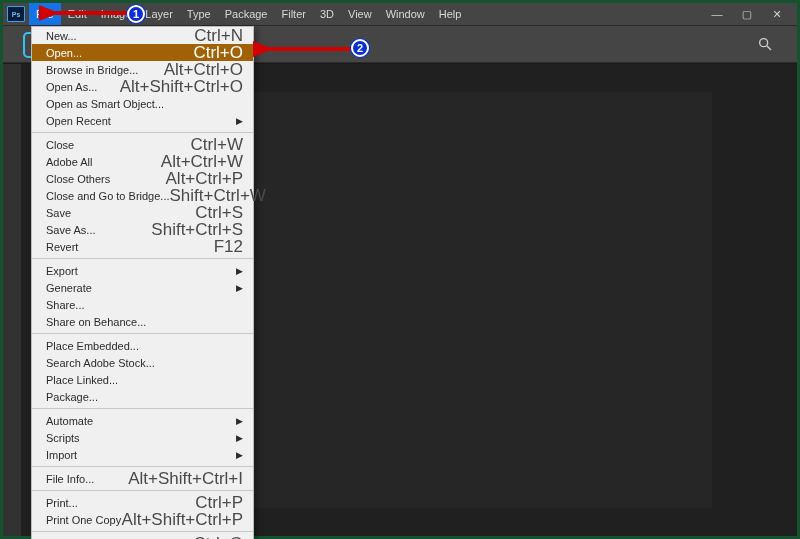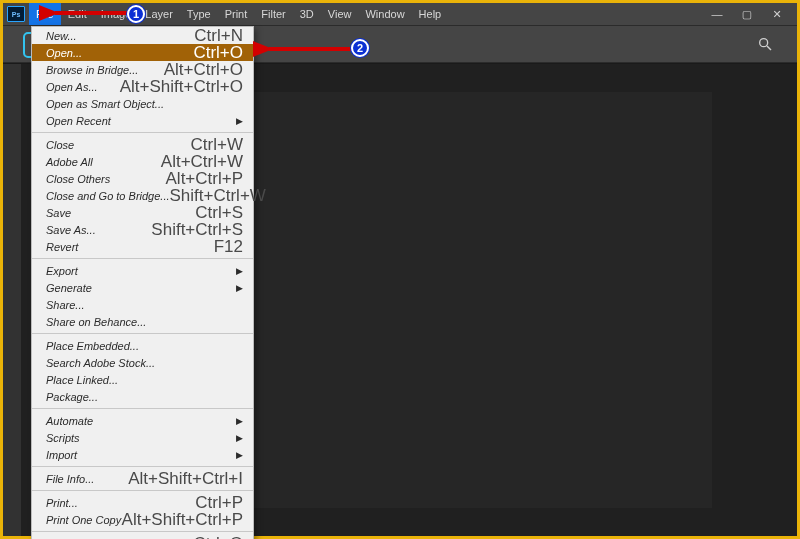--- a/index.html
+++ b/index.html
@@ -1,17 +1,17 @@
 <!DOCTYPE html>
 <html><head>
 <meta charset="utf-8">
 <style>
   * { margin: 0; padding: 0; box-sizing: border-box; font-family: "Segoe UI", Tahoma, sans-serif; }
   html, body { width: 800px; height: 539px; overflow: hidden; background: #000; }
-  .app-frame { width: 800px; height: 539px; border: 3px solid #eab308; position: relative; background: #1a1a1a; }
+  .app-frame { width: 800px; height: 539px; border: 3px solid #14532d; position: relative; background: #1a1a1a; }
   
   .menubar { height: 22px; background: #454545; display: flex; align-items: center; color: #d8d8d8; font-size: 11px; }
   .ps-logo { width: 18px; height: 16px; margin: 0 4px 0 4px; background: #031d36; border: 1px solid #29a4ff; color: #6fbdff; font-size: 7px; font-weight: bold; display: flex; align-items: center; justify-content: center; border-radius: 1px; }
   .menu-item { padding: 0 7px; height: 22px; line-height: 22px; cursor: default; }
   .menu-item.active { background: #1473e6; color: #fff; }
   .menu-spacer { flex: 1; }
   .win-controls { display: flex; gap: 18px; padding-right: 14px; color: #cfcfcf; }
   .win-btn { width: 12px; text-align: center; }
   
   .options-bar { height: 38px; background: #454545; border-top: 1px solid #2b2b2b; border-bottom: 1px solid #2b2b2b; position: relative; }
@@ -19,21 +19,21 @@
   .search-icon { position: absolute; right: 24px; top: 10px; color: #cfcfcf; }
   .search-icon svg { width: 16px; height: 16px; stroke: #cfcfcf; fill: none; stroke-width: 2; }
   
   .workspace { position: absolute; left: 0; right: 0; top: 61px; bottom: 0; display: flex; }
   .tool-gutter { width: 18px; background: #323232; }
   .canvas-outer { flex: 1; background: #202020; display: flex; align-items: center; justify-content: center; }
   .canvas-inner { width: 78%; height: 88%; background: #262626; }
   
   .dropdown { position: absolute; left: 28px; top: 23px; width: 223px; background: #f0f0f0; color: #2b2b2b; font-size: 11px; box-shadow: 3px 3px 6px rgba(0,0,0,.35); border: 1px solid #bcbcbc; }
   .dd-row { display: flex; align-items: center; height: 17px; padding: 0 10px 0 14px; cursor: default; }
-  .dd-row .lbl { flex: 1; white-space: nowrap; font-style: italic; }
+  .dd-row .lbl { flex: 1; white-space: nowrap; }
   .dd-row .sc { color: #4a4a4a; font-size: 17px; text-align: right; }
   .dd-row .sub { width: 8px; text-align: right; color: #2b2b2b; font-size: 9px; }
   .dd-row.highlight { background: #a16207; color: #fff; }
   .dd-row.highlight .sc { color: #fff; }
   .dd-sep { height: 1px; background: #c8c8c8; margin: 3px 0; }
   
   .arrow { position: absolute; pointer-events: none; }
   .badge { position: absolute; width: 18px; height: 18px; border-radius: 50%; background: #0b2fd4; border: 2px solid #fff; color: #fff; font-size: 11px; font-weight: bold; display: flex; align-items: center; justify-content: center; box-shadow: 0 0 0 1px #0b2fd4; pointer-events:none; }
 </style>
 </head>
@@ -42,21 +42,21 @@
 <div class="app-frame">
 
   <div class="menubar">
     <div class="ps-logo">Ps</div>
     <div id="menubar-items" style="display:flex;">
         <div class="menu-item active">File</div>
         <div class="menu-item">Edit</div>
         <div class="menu-item">Image</div>
         <div class="menu-item">Layer</div>
         <div class="menu-item">Type</div>
-        <div class="menu-item">Print</div>
+        <div class="menu-item">Package</div>
         <div class="menu-item">Filter</div>
         <div class="menu-item">3D</div>
         <div class="menu-item">View</div>
         <div class="menu-item">Window</div>
         <div class="menu-item">Help</div>
       </div>
     <div class="menu-spacer"></div>
     <div class="win-controls">
       <div class="win-btn">—</div>
       <div class="win-btn">▢</div>

